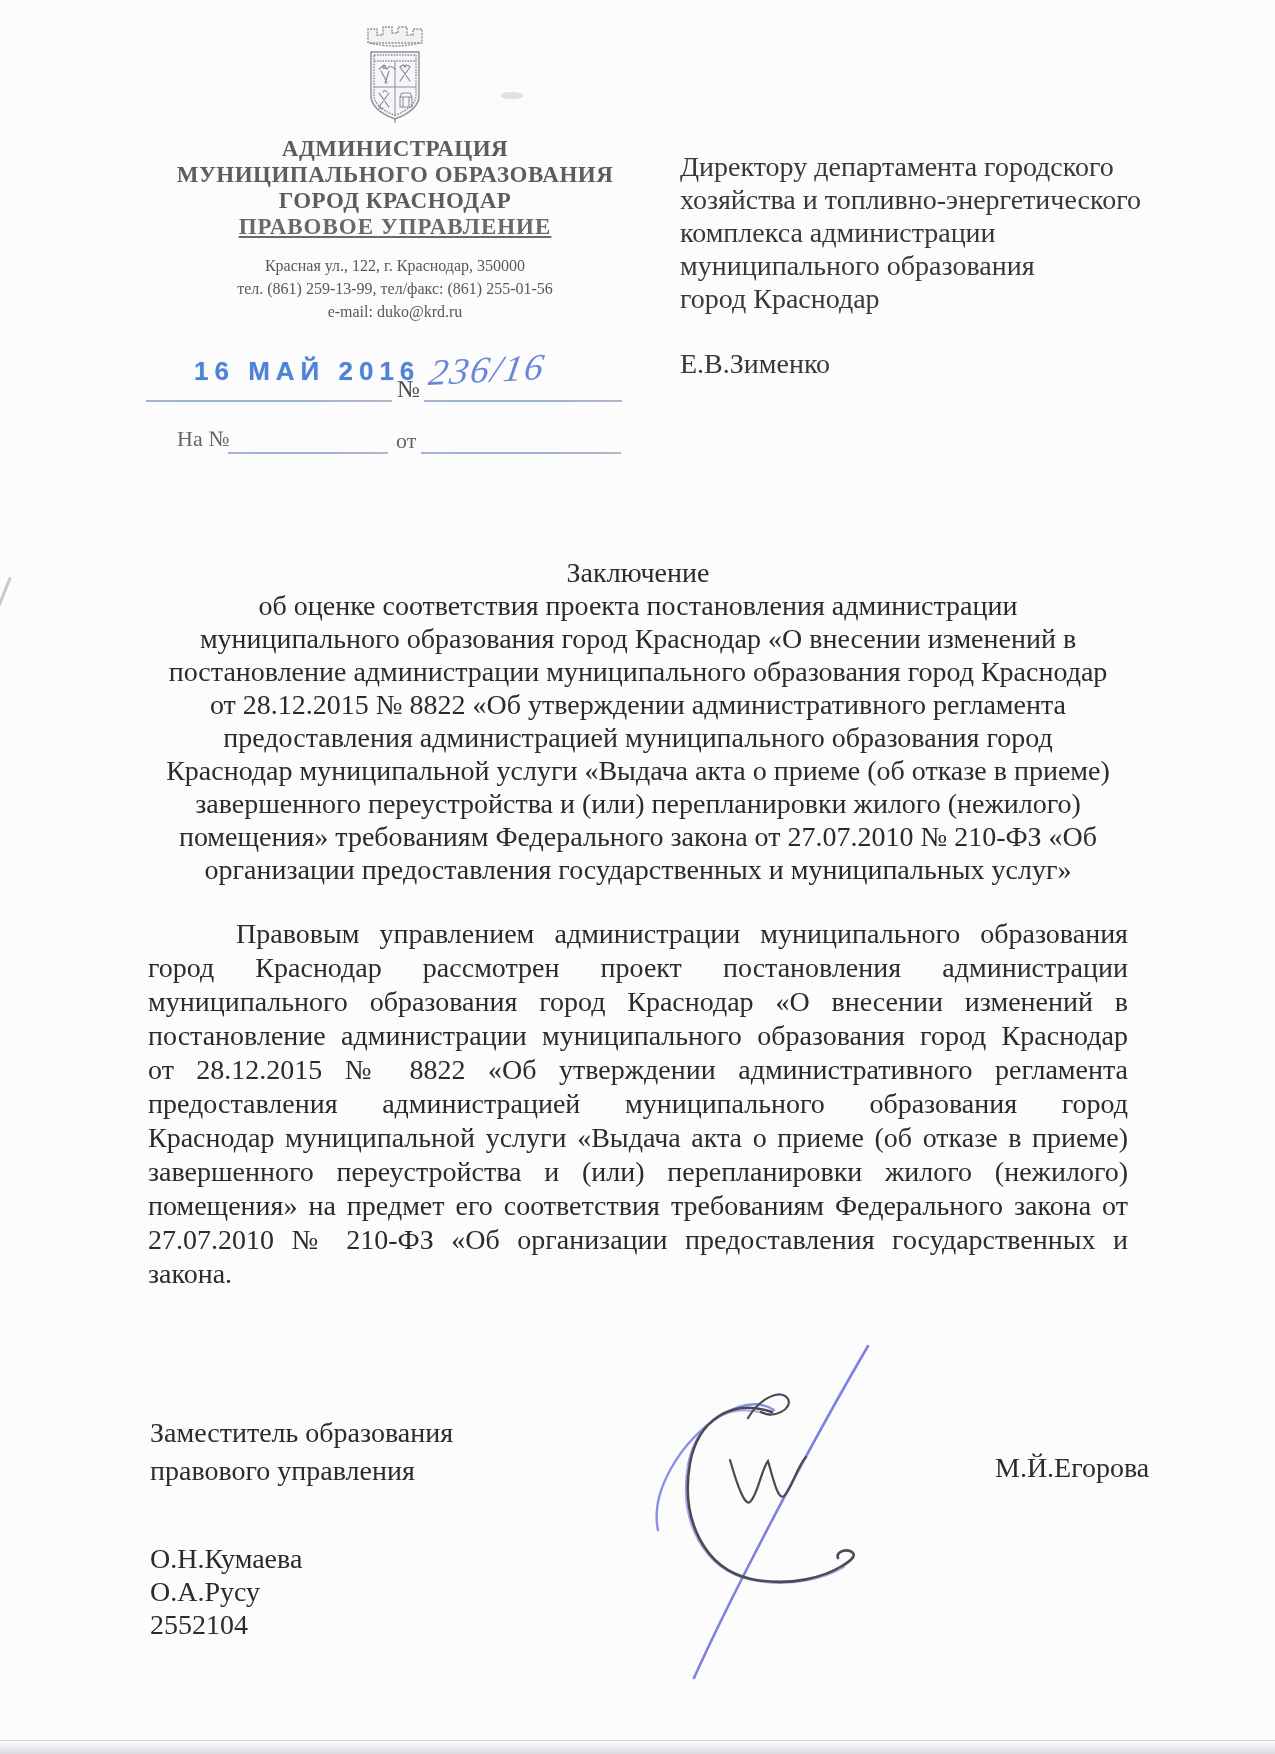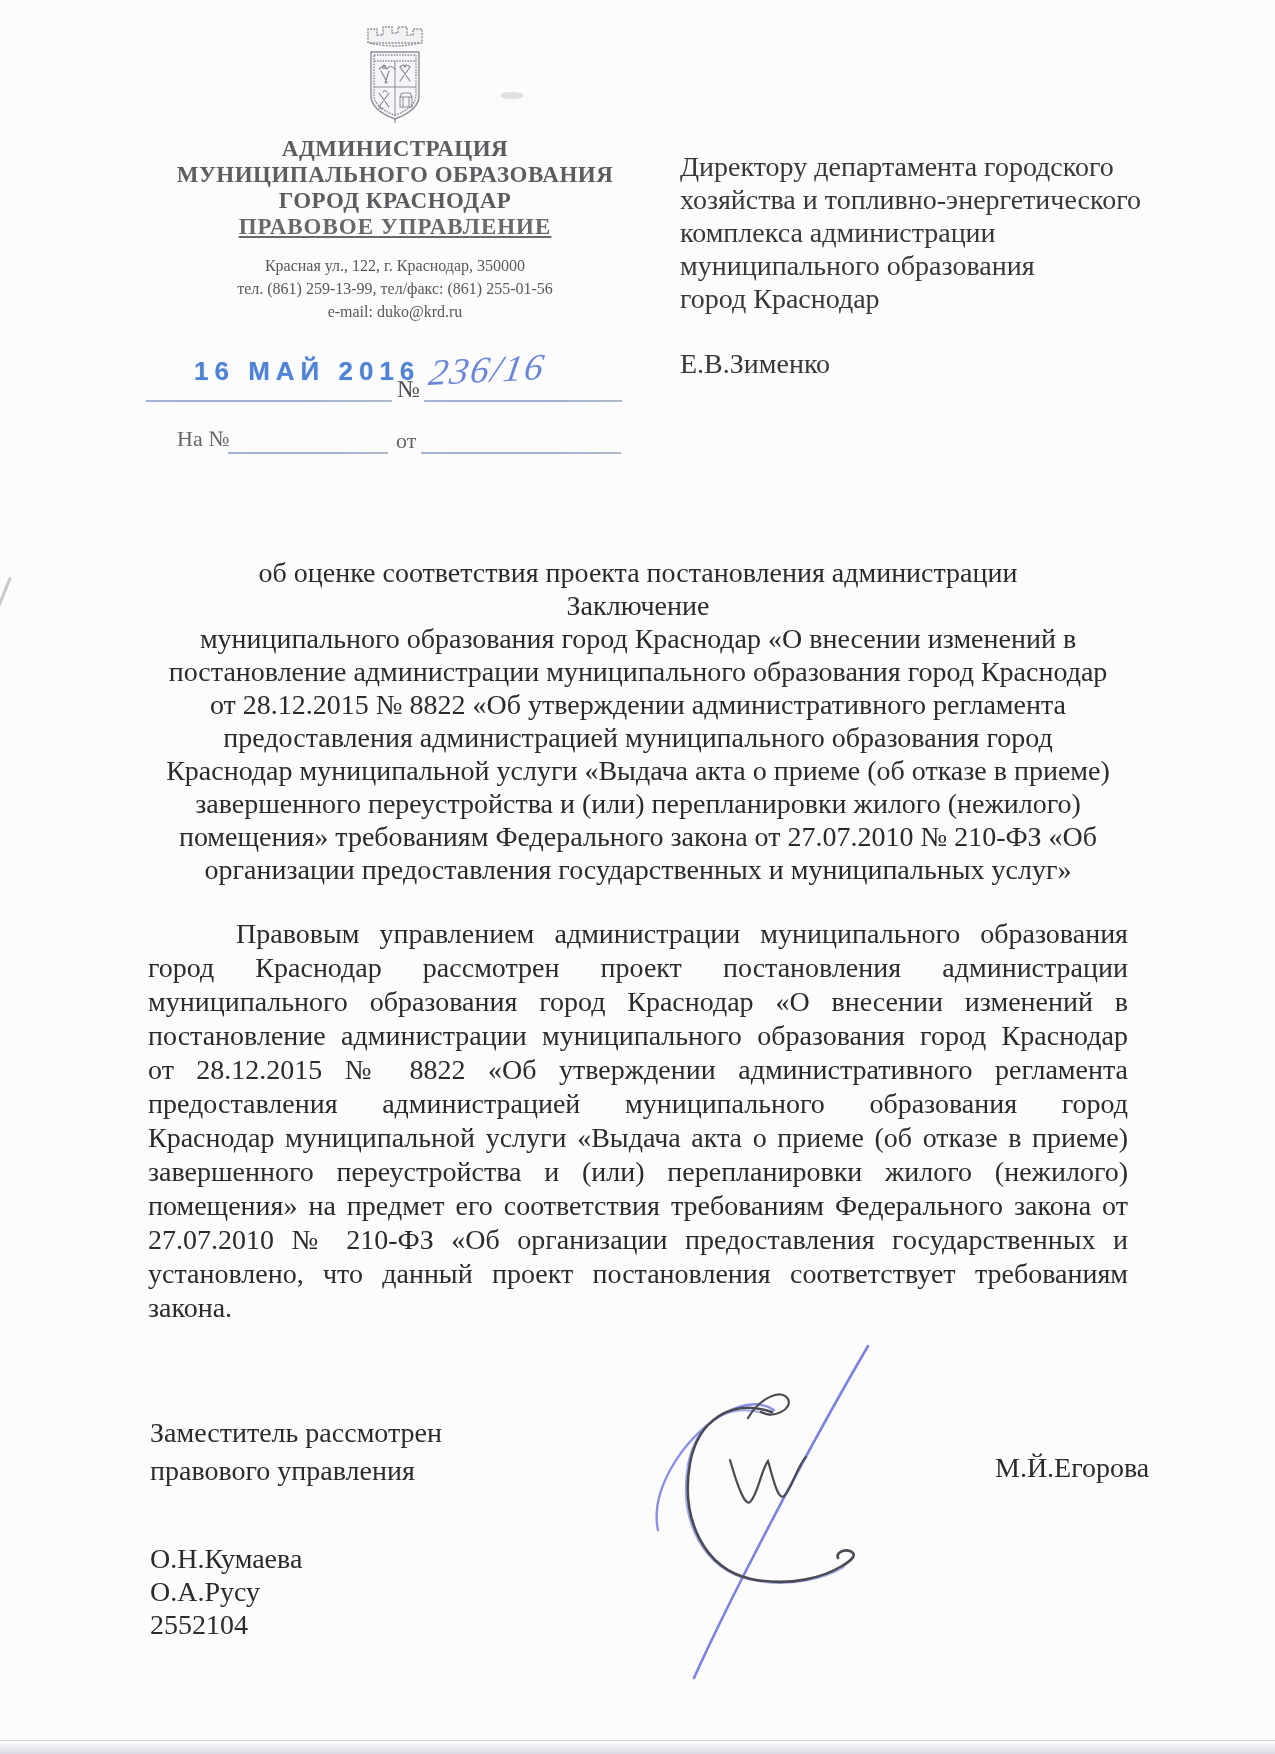--- a/index.html
+++ b/index.html
@@ -124,22 +124,22 @@
   <div class="no-label">№</div>
   <div class="no-value">236/16</div>
   <div class="blue-rule rule-2"></div>
 
   <div class="ref-label">На №</div>
   <div class="blue-rule rule-3"></div>
   <div class="ref-from">от</div>
   <div class="blue-rule rule-4"></div>
 
   <div class="doc-title">
+      <div class="line">Заключение</div>
       <div class="line">об оценке соответствия проекта постановления администрации</div>
-      <div class="line">Заключение</div>
       <div class="line">муниципального образования город Краснодар «О внесении изменений в</div>
       <div class="line">постановление администрации муниципального образования город Краснодар</div>
       <div class="line">от 28.12.2015 № 8822 «Об утверждении административного регламента</div>
       <div class="line">предоставления администрацией муниципального образования город</div>
       <div class="line">Краснодар муниципальной услуги «Выдача акта о приеме (об отказе в приеме)</div>
       <div class="line">завершенного переустройства и (или) перепланировки жилого (нежилого)</div>
       <div class="line">помещения» требованиям Федерального закона от 27.07.2010 № 210-ФЗ «Об</div>
       <div class="line">организации предоставления государственных и муниципальных услуг»</div>
     </div>
 
@@ -147,26 +147,25 @@
       <div class="line">Правовым управлением администрации муниципального образования</div>
       <div class="line">город Краснодар рассмотрен проект постановления администрации</div>
       <div class="line">муниципального образования город Краснодар «О внесении изменений в</div>
       <div class="line">постановление администрации муниципального образования город Краснодар</div>
       <div class="line">от 28.12.2015 № 8822 «Об утверждении административного регламента</div>
       <div class="line">предоставления администрацией муниципального образования город</div>
       <div class="line">Краснодар муниципальной услуги «Выдача акта о приеме (об отказе в приеме)</div>
       <div class="line">завершенного переустройства и (или) перепланировки жилого (нежилого)</div>
       <div class="line">помещения» на предмет его соответствия требованиям Федерального закона от</div>
       <div class="line">27.07.2010 № 210-ФЗ «Об организации предоставления государственных и</div>
-      <div class="line">установлено, что данный проект постановления соответствует требованиям</div>
       <div class="line">закона.</div>
     </div>
 
   <div class="sign-pos">
-    <div class="line">Заместитель рассмотрен</div>
+    <div class="line">Заместитель образования</div>
     <div class="line">правового управления</div>
   </div>
   <div class="sign-name">М.Й.Егорова</div>
 
   <svg class="signature-svg" viewBox="0 0 360 380" aria-hidden="true">
     <g fill="none" stroke-linecap="round">
 
       <path d="M94 358 C 128 282 206 132 268 26" stroke="#7b82e0" stroke-width="2.6"></path>
 
       <path d="M58 210 C 50 172 80 122 120 96 C 141 83 160 81 174 90" stroke="#8a90e6" stroke-width="2.4"></path>

